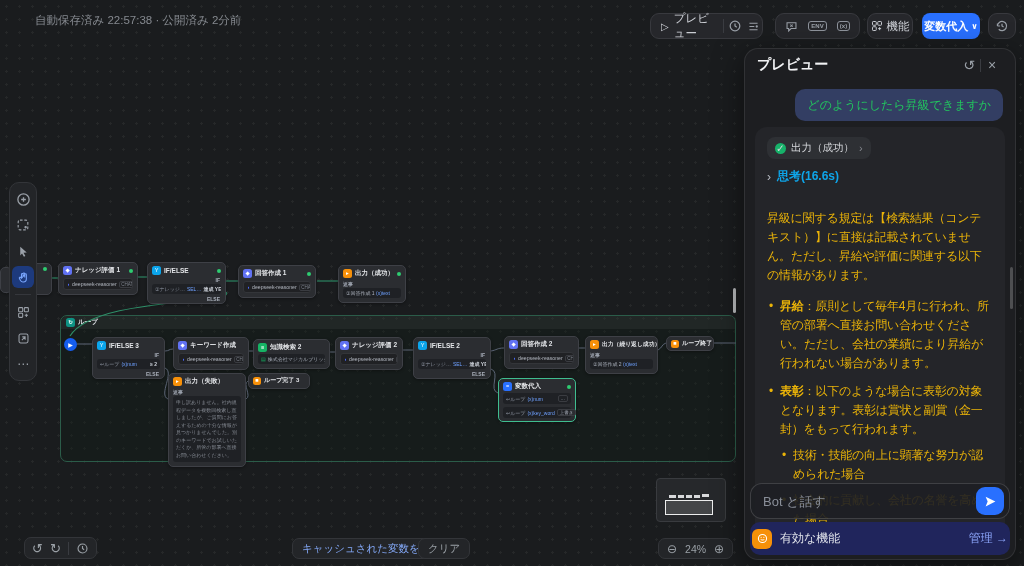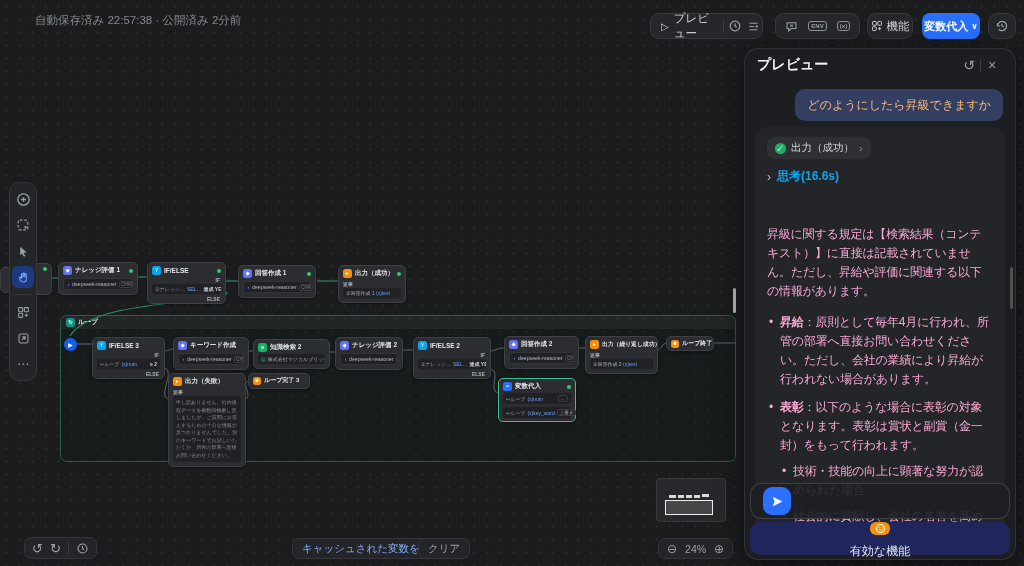--- a/index.html
+++ b/index.html
@@ -79,49 +79,49 @@
   .ic-llm { background:#6172f3; } .ic-if { background:#0ba5ec; } .ic-ans { background:#f79009; }
   .ic-kn { background:#16b364; } .ic-loop { background:#0e9384; } .ic-asn { background:#2970ff; }
 
   
   .panel { position:absolute; left:744px; top:48px; width:272px; height:512px; background:#1d1e21;
     border:1px solid rgba(255,255,255,0.09); border-radius:14px; z-index:10; box-shadow:0 8px 30px rgba(0,0,0,.5); }
   .p-head { position:absolute; left:0; right:0; top:0; height:32px; display:flex; align-items:center; padding:0 12px; }
   .p-title { font-size:14px; font-weight:700; color:#f2f3f5; }
   .p-hic { color:#9aa0a8; font-size:14px; width:22px; text-align:center; cursor:pointer; }
   .p-hdiv { width:1px; height:13px; background:#3a3c41; }
-  .bubble-user { position:absolute; right:12px; top:40px; max-width:210px; background:#333e63; color:#fdba74;
+  .bubble-user { position:absolute; right:12px; top:40px; max-width:210px; background:#333e63; color:#22c55e;
     font-size:12px; line-height:1.5; padding:7px 12px; border-radius:10px; }
   .bot-card { position:absolute; left:10px; right:10px; top:78px; bottom:6px; background:#242529;
     border-radius:12px; padding:10px 12px; overflow:hidden; }
   .status-pill { display:inline-flex; align-items:center; gap:5px; background:#2e3034; border-radius:8px;
     padding:4px 8px; cursor:pointer; }
   .chk { width:11px; height:11px; border-radius:50%; background:#17b26a; color:#fff; font-size:7px;
     display:flex; align-items:center; justify-content:center; }
   .status-pill span { font-size:10.5px; color:#d5d7db; }
   .status-pill .chev { color:#85898f; font-size:11px; }
   .think-row { margin-top:9px; display:flex; align-items:center; gap:6px; }
   .think-row .chev { color:#b8bcc4; font-size:12px; }
   .think-row b { font-size:12px; color:#0ea5e9; }
-  .msg-body { margin-top:40px; font-size:12px; line-height:1.58; color:#f9a8d4; letter-spacing:-0.2px; }
+  .msg-body { margin-top:24px; font-size:12px; line-height:1.58; color:#eab308; letter-spacing:-0.2px; }
   .msg-body ul { list-style:none; margin-top:12px; }
   .msg-body li { position:relative; padding-left:13px; margin-bottom:9px; }
   .msg-body li::before { content:"•"; position:absolute; left:2px; }
   .msg-body ul ul { margin-top:8px; margin-bottom:0; }
   .msg-body ul ul li { margin-bottom:7px; }
   .chat-input { position:absolute; left:5px; right:5px; bottom:40px; height:36px; background:rgba(30,31,35,0.9);
     border:1px solid rgba(255,255,255,0.15); border-radius:12px; display:flex; align-items:center;
     padding:0 5px 0 12px; z-index:3; }
   .chat-input input { flex:1; background:transparent; border:none; outline:none; color:#e4e5e9; font-size:13px;
     font-family:inherit; }
   .chat-input input::placeholder { color:#8a8f99; }
   .send-btn { width:28px; height:28px; background:#2970ff; border-radius:9px; display:flex; align-items:center;
     justify-content:center; cursor:pointer; flex:0 0 auto; }
   .features-bar { position:absolute; left:5px; right:5px; bottom:4px; height:33px; background:#20255c;
-    border-radius:10px; display:flex; align-items:center; gap:8px; padding:0 2px; z-index:3;flex-direction:column; }
+    border-radius:10px; display:flex; align-items:center; gap:8px; padding:0 2px; z-index:3; }
   .f-ic { width:20px; height:20px; border-radius:6px; background:#f79009; display:flex; align-items:center; justify-content:center; }
   .f-label { font-size:12px; color:#dfe2ea; }
   .f-manage { margin-left:auto; font-size:12px; color:#8aa3f8; cursor:pointer; }
   .p-scroll { position:absolute; right:2px; top:218px; width:3px; height:42px; background:rgba(255,255,255,0.22); border-radius:2px; }
 </style>
 </head>
 <body>
 
 <div id="stage">
 
@@ -507,20 +507,21 @@
               <li>技術・技能の向上に顕著な努力が認められた場合</li>
               <li>社会的に貢献し、会社の名誉を高めた場合</li>
 
             </ul>
           </li>
         </ul>
       </div>
     </div>
 
     <div class="chat-input">
+      <input type="text" placeholder="Bot と話す" style="">
       <div class="send-btn">
         <svg viewBox="0 0 16 16" width="13" height="13">
             <path d="M2 14 L14 8 L2 2 L4.5 8 Z" fill="#ffffff"></path>
           </svg>
       </div>
     </div>
 
     <div class="features-bar">
       <div class="f-ic">
         <svg viewBox="0 0 16 16" width="13" height="13" fill="none" stroke="#ffffff" stroke-width="1.3">

